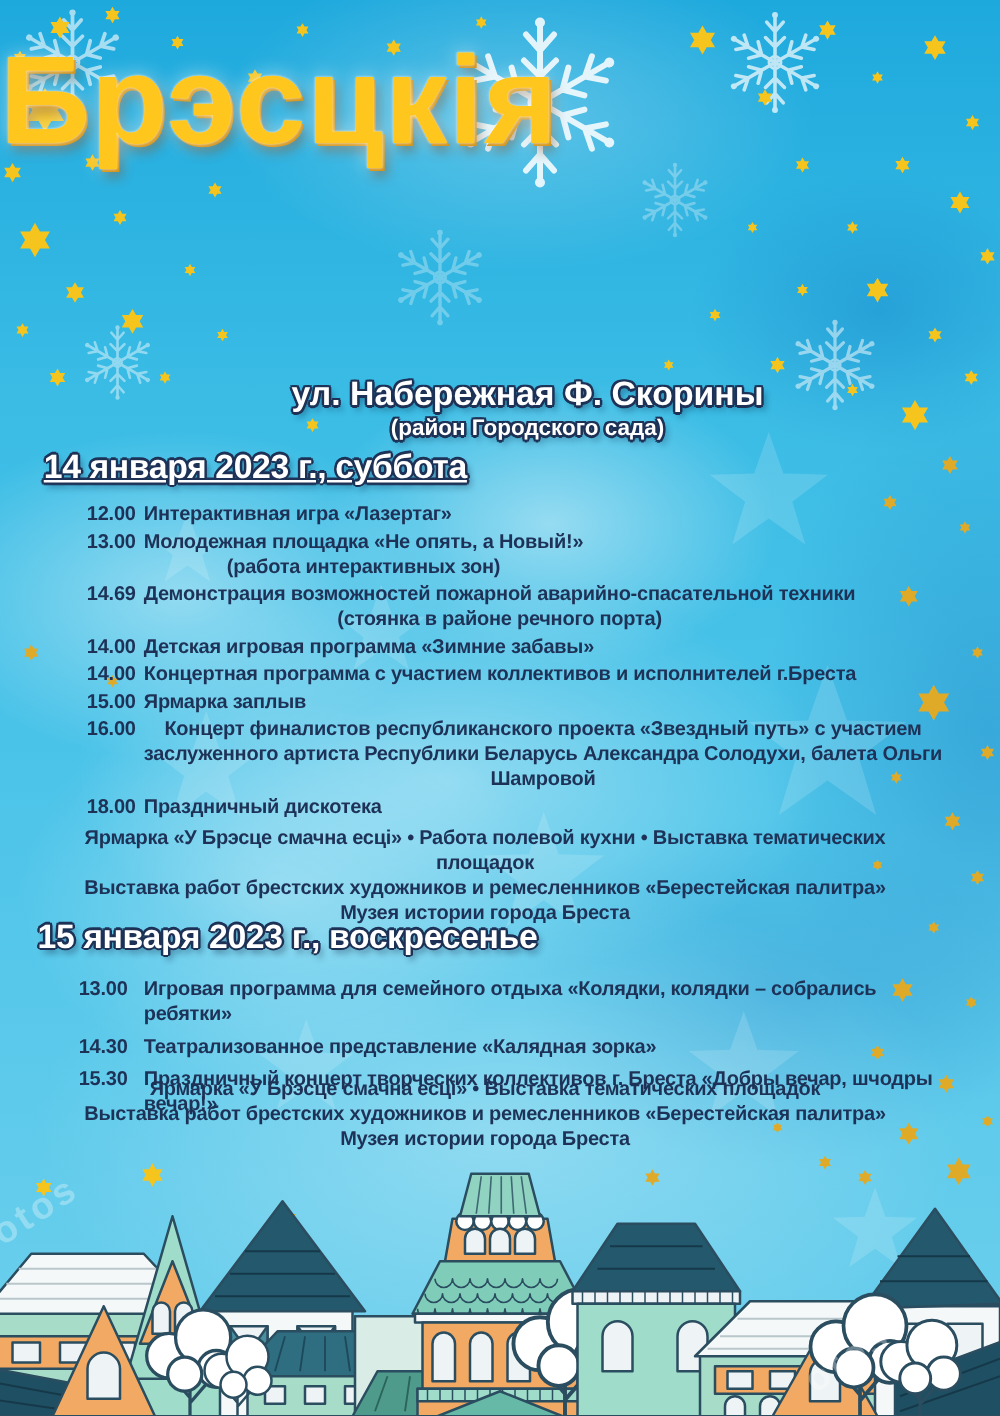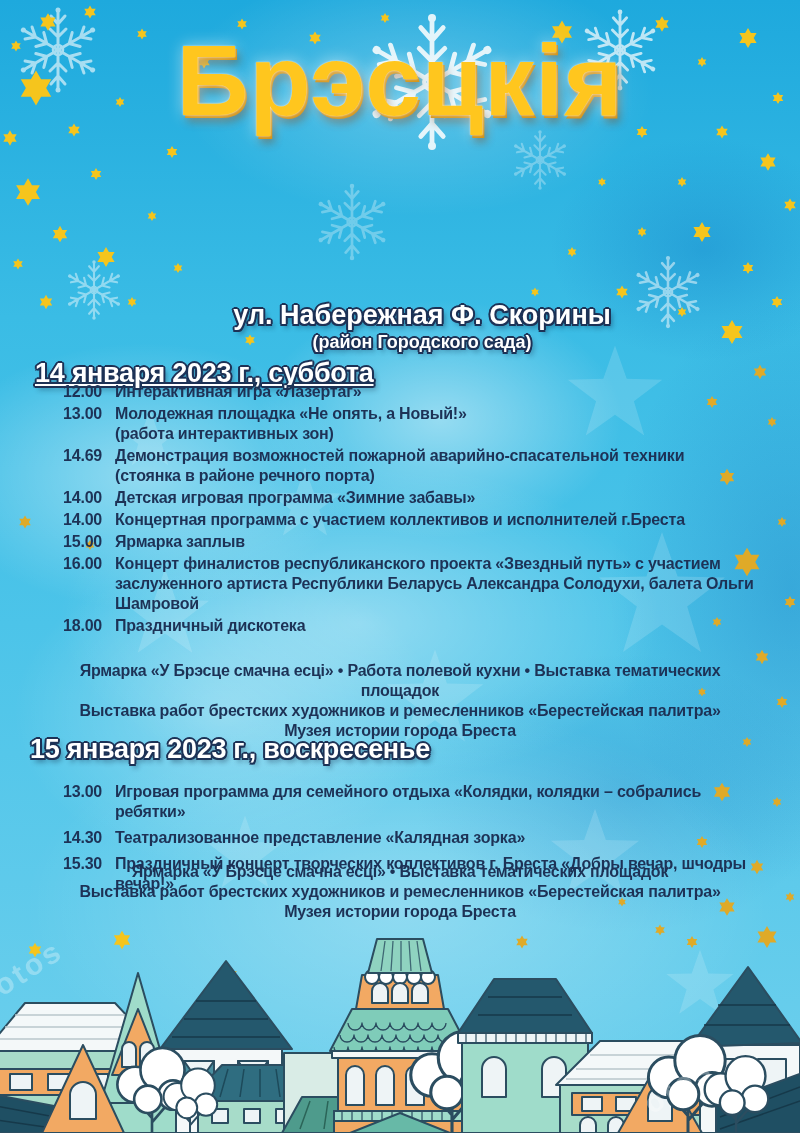--- a/index.html
+++ b/index.html
@@ -17,21 +17,21 @@
       radial-gradient(ellipse 220px 160px at 88% 22%, rgba(8,110,190,.30), transparent 70%),
       radial-gradient(ellipse 260px 420px at 99% 52%, rgba(8,100,180,.28), transparent 70%),
       radial-gradient(ellipse 300px 200px at 78% 70%, rgba(8,100,180,.22), transparent 70%),
       linear-gradient(180deg,#1ea9dd 0%,#3abce5 28%,#4cc4e9 55%,#6fd0ed 100%);
   }
   svg{display:block}
   .decor,.town{position:absolute;left:0;pointer-events:none;}
   .decor{top:0;width:800px;height:1133px;}
   .town{bottom:0;width:800px;height:200px;}
 
-  .title{position:absolute;left:0;top:10px;width:100%;text-align:center;line-height:.98;
+  .title{position:absolute;left:0;top:10px;width:100%;line-height:.98;
     font-weight:bold;color:#ffc61e;letter-spacing:1px;
     text-shadow:0 0 2px rgba(255,255,255,.85),0 0 16px rgba(255,255,255,.55),
       2px 3px 0 #d18a00,4px 7px 9px rgba(95,45,0,.45);}
   .title .l1{font-size:100px;display:block;}
   .title .l2{font-size:104px;display:block;margin-top:-6px;}
 
   .outlined{color:#fff;font-weight:bold;
     text-shadow:-1.5px -1.5px 0 #1d3256,1.5px -1.5px 0 #1d3256,-1.5px 1.5px 0 #1d3256,
       1.5px 1.5px 0 #1d3256,0 -2px 0 #1d3256,0 2px 0 #1d3256,-2px 0 0 #1d3256,2px 0 0 #1d3256,
       3px 4px 5px rgba(10,30,60,.45);}
@@ -39,28 +39,28 @@
     transform:translateX(22px);}
   .addr2{position:absolute;top:332px;left:0;width:100%;text-align:center;font-size:18px;
     transform:translateX(22px);}
 
   .day-header{position:absolute;margin:0;font-size:27px;letter-spacing:-.3px;}
   .dh0{left:35px;top:358px;text-decoration:underline;}
   .dh1{left:30px;top:734px;}
 
   .events{position:absolute;left:63px;width:710px;color:#1d3256;font-weight:bold;
     font-size:16px;line-height:20px;letter-spacing:-.2px;}
-  .ev0{top:382px;}
+  .ev0{top:402px;text-align:center;}
   .ev1{top:782px;}
   .event-row{display:flex;margin-bottom:2px;}
   .ev1 .event-row{margin-bottom:6px;}
   .event-time{flex:none;width:52px;}
   .event-desc{white-space:pre-line;}
 
-  .day-footer{position:absolute;left:40px;width:720px;text-align:center;color:#1d3256;
+  .day-footer{position:absolute;left:28px;width:720px;text-align:center;color:#1d3256;
     font-weight:bold;font-size:16px;line-height:20px;letter-spacing:-.2px;white-space:pre-line;}
   .df0{top:661px;}
   .df1{top:862px;}
 
   .gold-b{fill:#f5c51d;}
   .gold-d{fill:#dfaa28;}
   .wstar{fill:#ffffff;opacity:.15;}
 </style>
 </head>
 <body>

